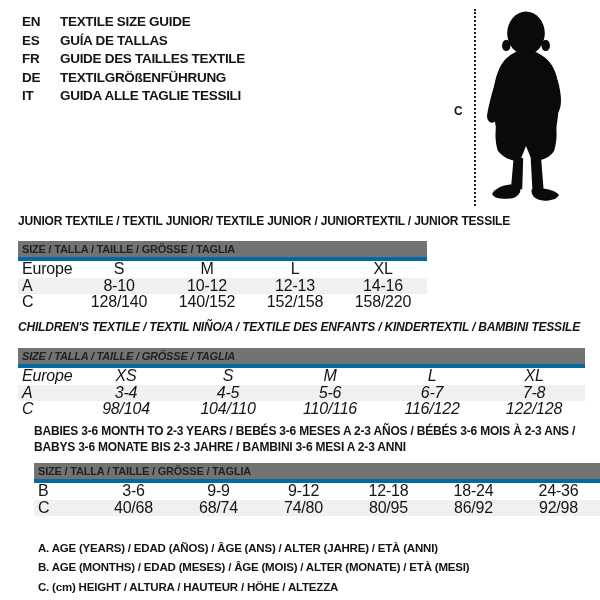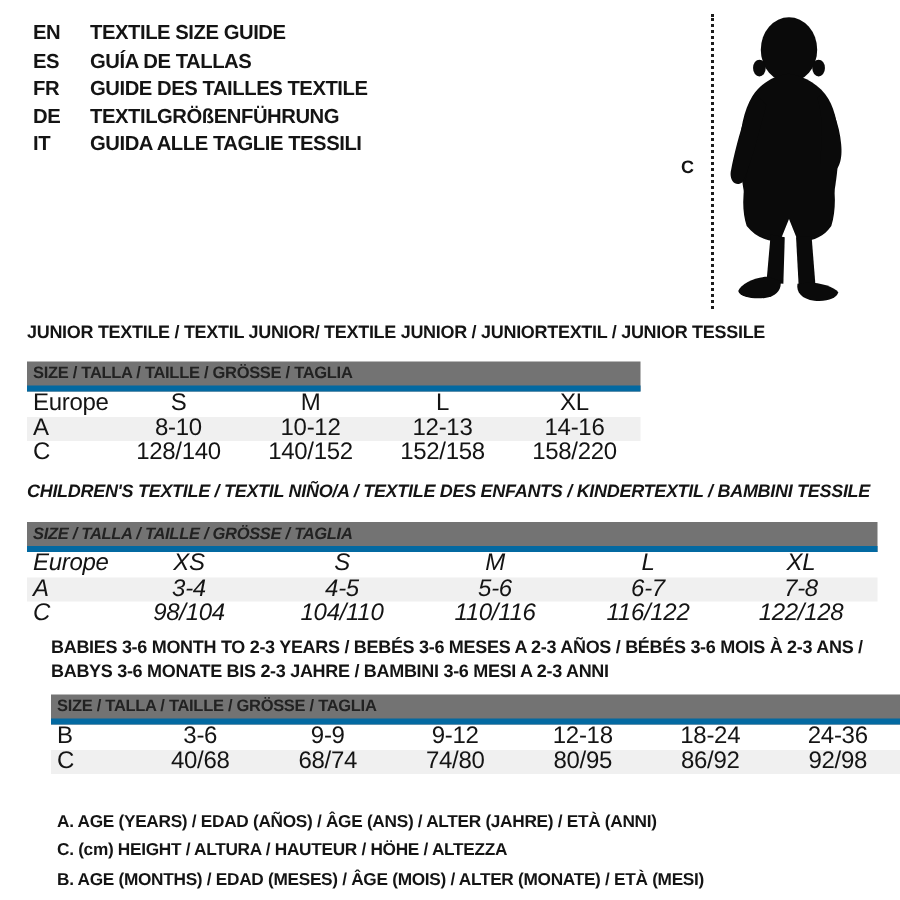--- a/index.html
+++ b/index.html
@@ -173,15 +173,15 @@
           <div class="cell">80/95</div>
           <div class="cell">86/92</div>
           <div class="cell">92/98</div>
         </div>
       </div>
   </div>
 </div>
 
 <div class="notes">
   <div class="note-line">A. AGE (YEARS) / EDAD (AÑOS) / ÂGE (ANS) / ALTER (JAHRE) / ETÀ (ANNI)</div>
+  <div class="note-line">B. AGE (MONTHS) / EDAD (MESES) / ÂGE (MOIS) / ALTER (MONATE) / ETÀ (MESI)</div>
   <div class="note-line">C. (cm) HEIGHT / ALTURA / HAUTEUR / HÖHE / ALTEZZA</div>
-  <div class="note-line">B. AGE (MONTHS) / EDAD (MESES) / ÂGE (MOIS) / ALTER (MONATE) / ETÀ (MESI)</div>
 </div>
 
 </body></html>

